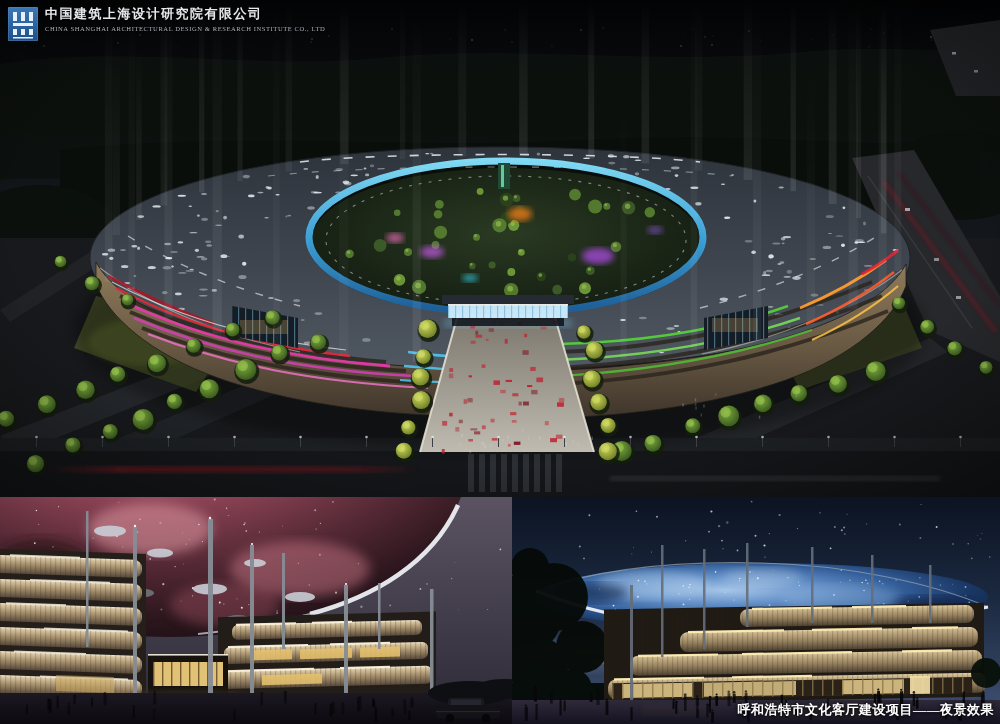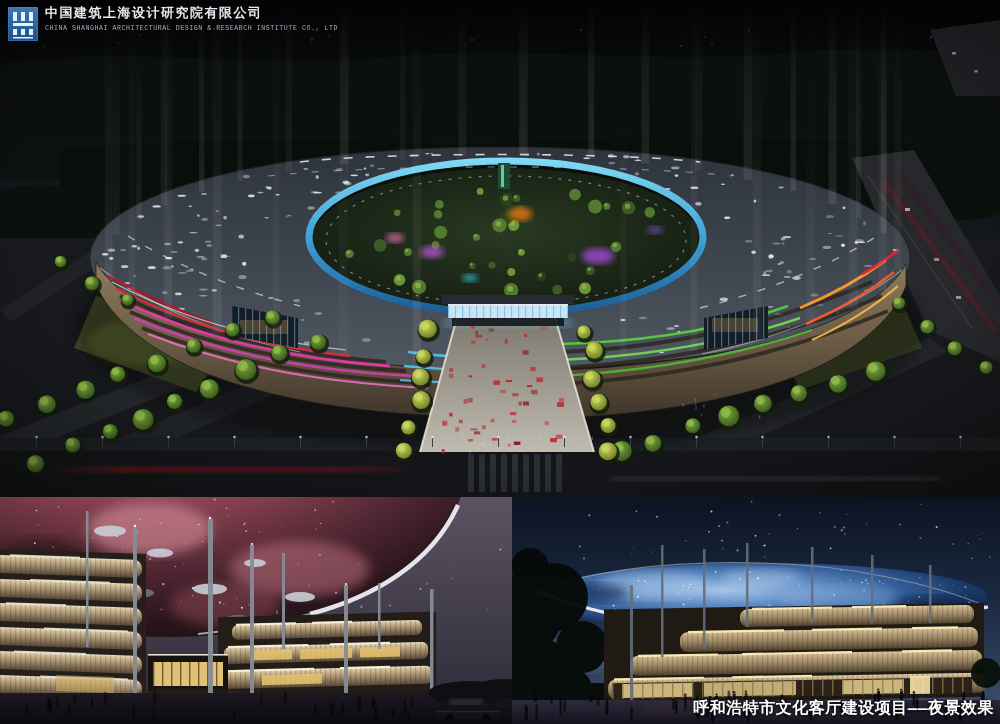--- a/index.html
+++ b/index.html
@@ -1,29 +1,29 @@
 <!DOCTYPE html>
 <html><head>
 <meta charset="utf-8">
 <style>
   html,body{margin:0;padding:0;background:#000;}
   .stage{position:relative;width:1000px;height:724px;background:#701a75;overflow:hidden;
-         font-family:Liberation Mono, monospace;}
+         font-family:Liberation Serif, serif;}
   .panel{position:absolute;overflow:hidden;}
   .panel svg{display:block;width:100%;height:100%;}
   .panel-aerial{left:0;top:0;width:1000px;height:497px;}
   .panel-courtyard{left:0;top:497px;width:512px;height:227px;}
   .panel-exterior{left:512px;top:497px;width:488px;height:227px;}
   .logo{position:absolute;left:8px;top:7px;display:flex;gap:7px;align-items:flex-start;z-index:30;}
   .logo-mark{width:30px;height:34px;flex:0 0 auto;}
   .logo-zh{font-size:13px;font-weight:700;color:#e6e9ec;letter-spacing:1.5px;line-height:1.15;
            text-shadow:0 1px 2px rgba(0,0,0,.9);white-space:nowrap;}
   .logo-en{font-size:6.6px;font-weight:400;color:#aab2ba;letter-spacing:.55px;margin-top:3px;
            white-space:nowrap;text-shadow:0 1px 1px rgba(0,0,0,.9);}
-  .caption{position:absolute;right:6px;bottom:5px;z-index:30;font-size:16px;font-weight:700;
+  .caption{position:absolute;right:6px;bottom:5px;z-index:30;font-size:13px;font-weight:700;
            color:#ffffff;letter-spacing:.5px;text-shadow:0 1px 3px rgba(0,0,0,.95),0 0 6px rgba(0,0,0,.6);
            white-space:nowrap;}
 </style>
 </head>
 <body>
 
 <div class="stage">
 
   <section class="panel panel-aerial">
   <svg viewBox="0 0 1000 497" preserveAspectRatio="none">

